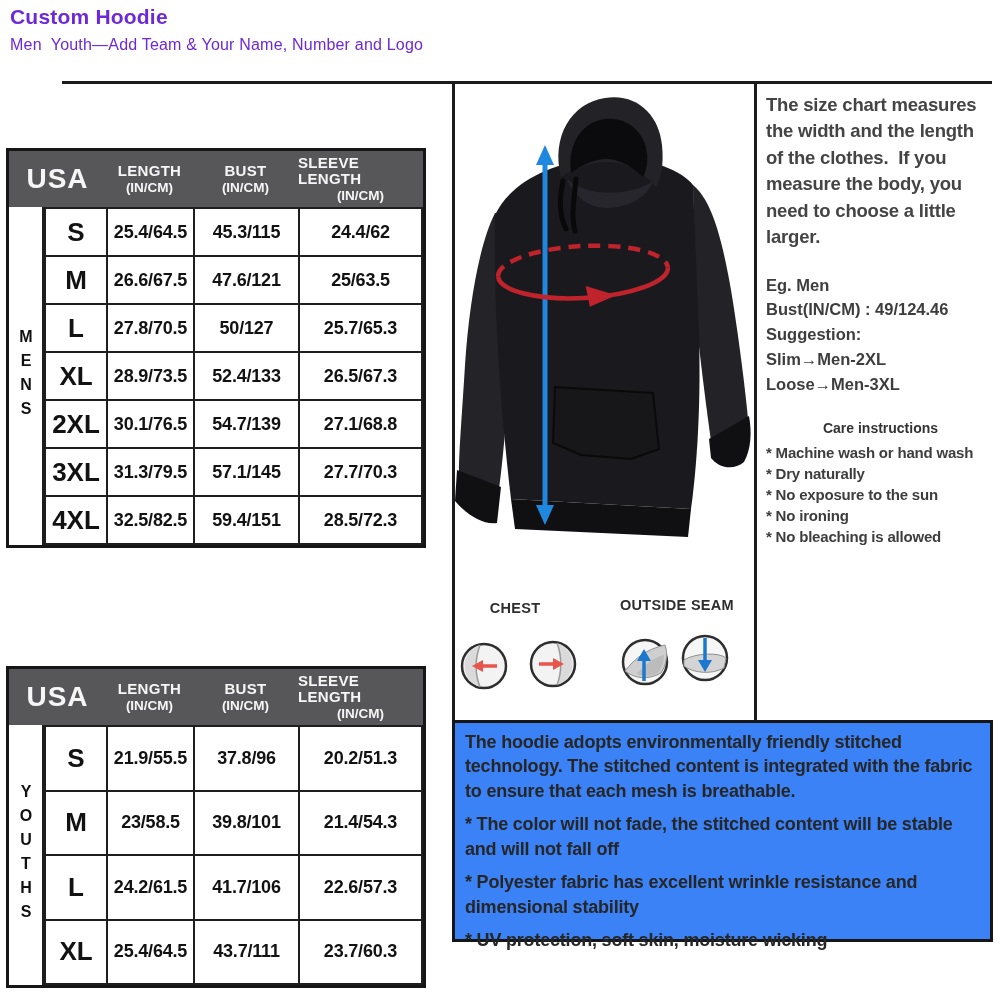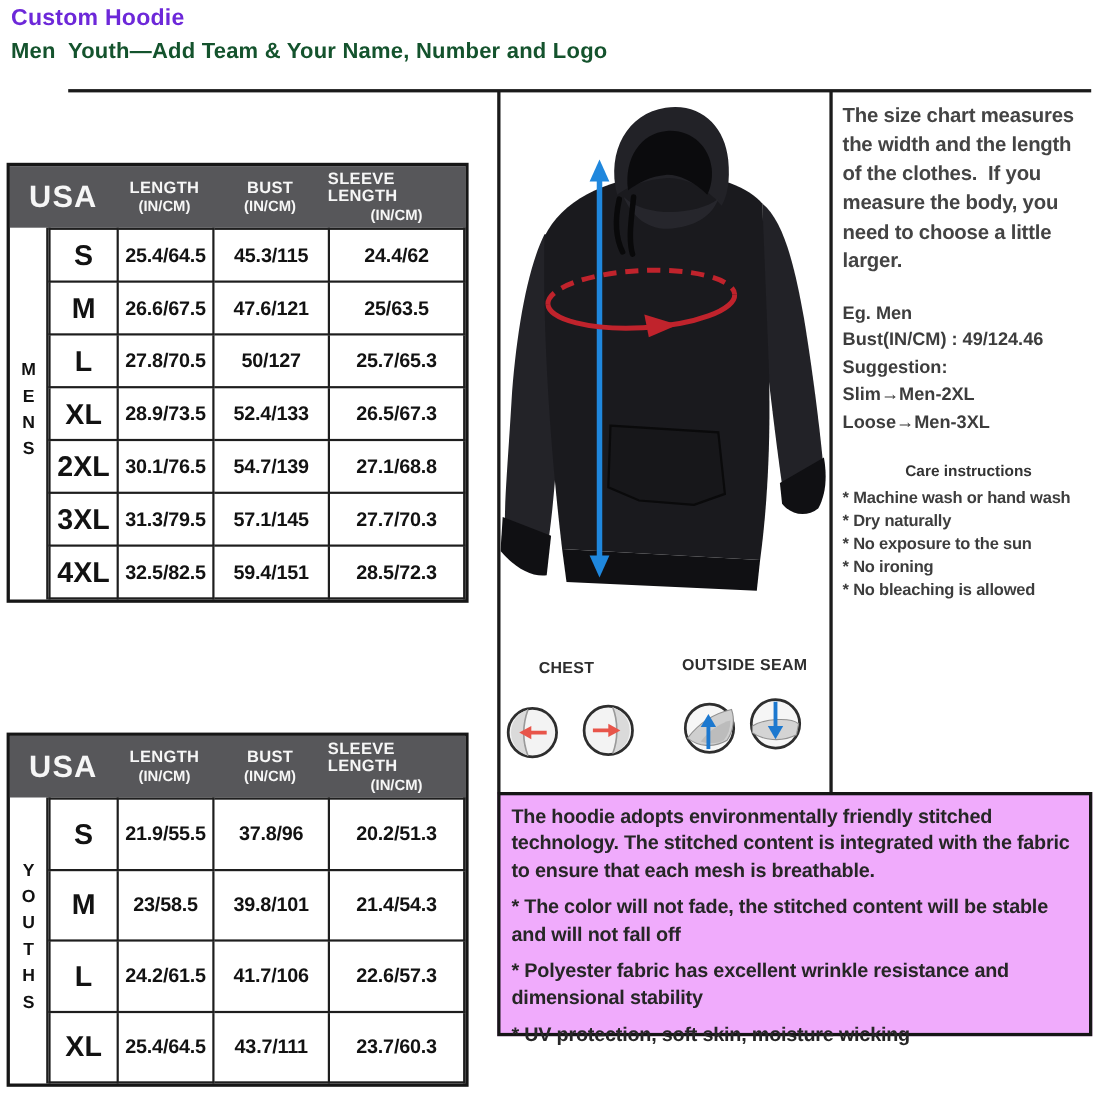--- a/index.html
+++ b/index.html
@@ -2,21 +2,21 @@
 <html style="--c-header: #57575a; --c-blue: #1f87dd; --c-red: #c0232c; --c-dred: #e8554a; --c-dblue: #1c78cf;"><head>
 <meta charset="utf-8">
 <style>
   html,body{margin:0;padding:0;background:#ffffff;}
   #stage{
     position:relative;width:1000px;height:1000px;background:#ffffff;overflow:hidden;
     font-family:"Liberation Sans",sans-serif;color:#2b2b2b;
   }
   
   .page-title{position:absolute;left:10px;top:5px;font-size:21px;font-weight:700;color:#6d28d9;letter-spacing:.2px;}
-  .page-subtitle{position:absolute;left:10px;top:36px;font-size:20px;font-weight:700;color:#14532d;white-space:pre-wrap;letter-spacing:.2px;}
+  .page-subtitle{position:absolute;left:10px;top:36px;font-size:16px;font-weight:400;color:#6d28d9;white-space:pre-wrap;letter-spacing:.2px;}
   
   .top-rule{position:absolute;left:62px;top:81px;width:930px;height:3px;background:#1b1b1b;}
   .vline{position:absolute;top:83px;width:3px;height:639px;background:#1b1b1b;}
   #vline-left{left:452px;}
   #vline-right{left:754px;}
   
   .chart{position:absolute;left:6px;width:420px;border:3px solid #161616;background:#fff;box-sizing:border-box;display:flex;flex-direction:column;}
   #mens-chart{top:148px;height:400px;}
   #youth-chart{top:666px;height:322px;}
   .chart-header{height:56px;min-height:56px;background:var(--c-header,#57575a);display:flex;align-items:center;}
@@ -39,21 +39,21 @@
   .mp-heading{font-size:24px;font-weight:700;color:#2f2f2f;margin-bottom:12px;}
   .mp-body{font-size:18.5px;line-height:1.43;font-weight:700;color:#444;white-space:pre-wrap;letter-spacing:-.2px;}
   .mp-example{margin-top:22px;font-size:16.5px;line-height:1.5;font-weight:700;color:#3d3d3d;}
   .mp-care-heading{margin-top:24px;font-size:14px;font-weight:700;color:#333;text-align:center;}
   .mp-care{margin-top:6px;font-size:15px;line-height:1.4;font-weight:700;color:#3d3d3d;letter-spacing:-.2px;}
   
   .diagram-label{position:absolute;font-size:14.5px;font-weight:700;color:#2e2e2e;text-align:center;letter-spacing:.3px;}
   #chest-label{left:478px;top:600px;width:74px;}
   #outside-seam-label{left:607px;top:597px;width:140px;}
   
-  .desc-box{position:absolute;left:452px;top:720px;width:541px;height:222px;border:3px solid #161616;box-sizing:border-box;background:#f0abfc;padding:7px 10px 0 10px;}
+  .desc-box{position:absolute;left:452px;top:720px;width:541px;height:222px;border:3px solid #161616;box-sizing:border-box;background:#3b82f6;padding:7px 10px 0 10px;}
   .desc-box > div{font-size:18px;font-weight:700;color:#262626;line-height:1.36;letter-spacing:-.2px;margin-bottom:9px;white-space:pre-wrap;}
   
   .blue-mark{stroke:var(--c-blue,#1f87dd);}
   .blue-fill{fill:var(--c-blue,#1f87dd);}
   .red-mark{stroke:var(--c-red,#c0232c);}
   .red-fill{fill:var(--c-red,#c0232c);}
   .dred-mark{stroke:var(--c-dred,#e8554a);}
   .dred-fill{fill:var(--c-dred,#e8554a);}
   .dblue-mark{stroke:var(--c-dblue,#1c78cf);}
   .dblue-fill{fill:var(--c-dblue,#1c78cf);}

